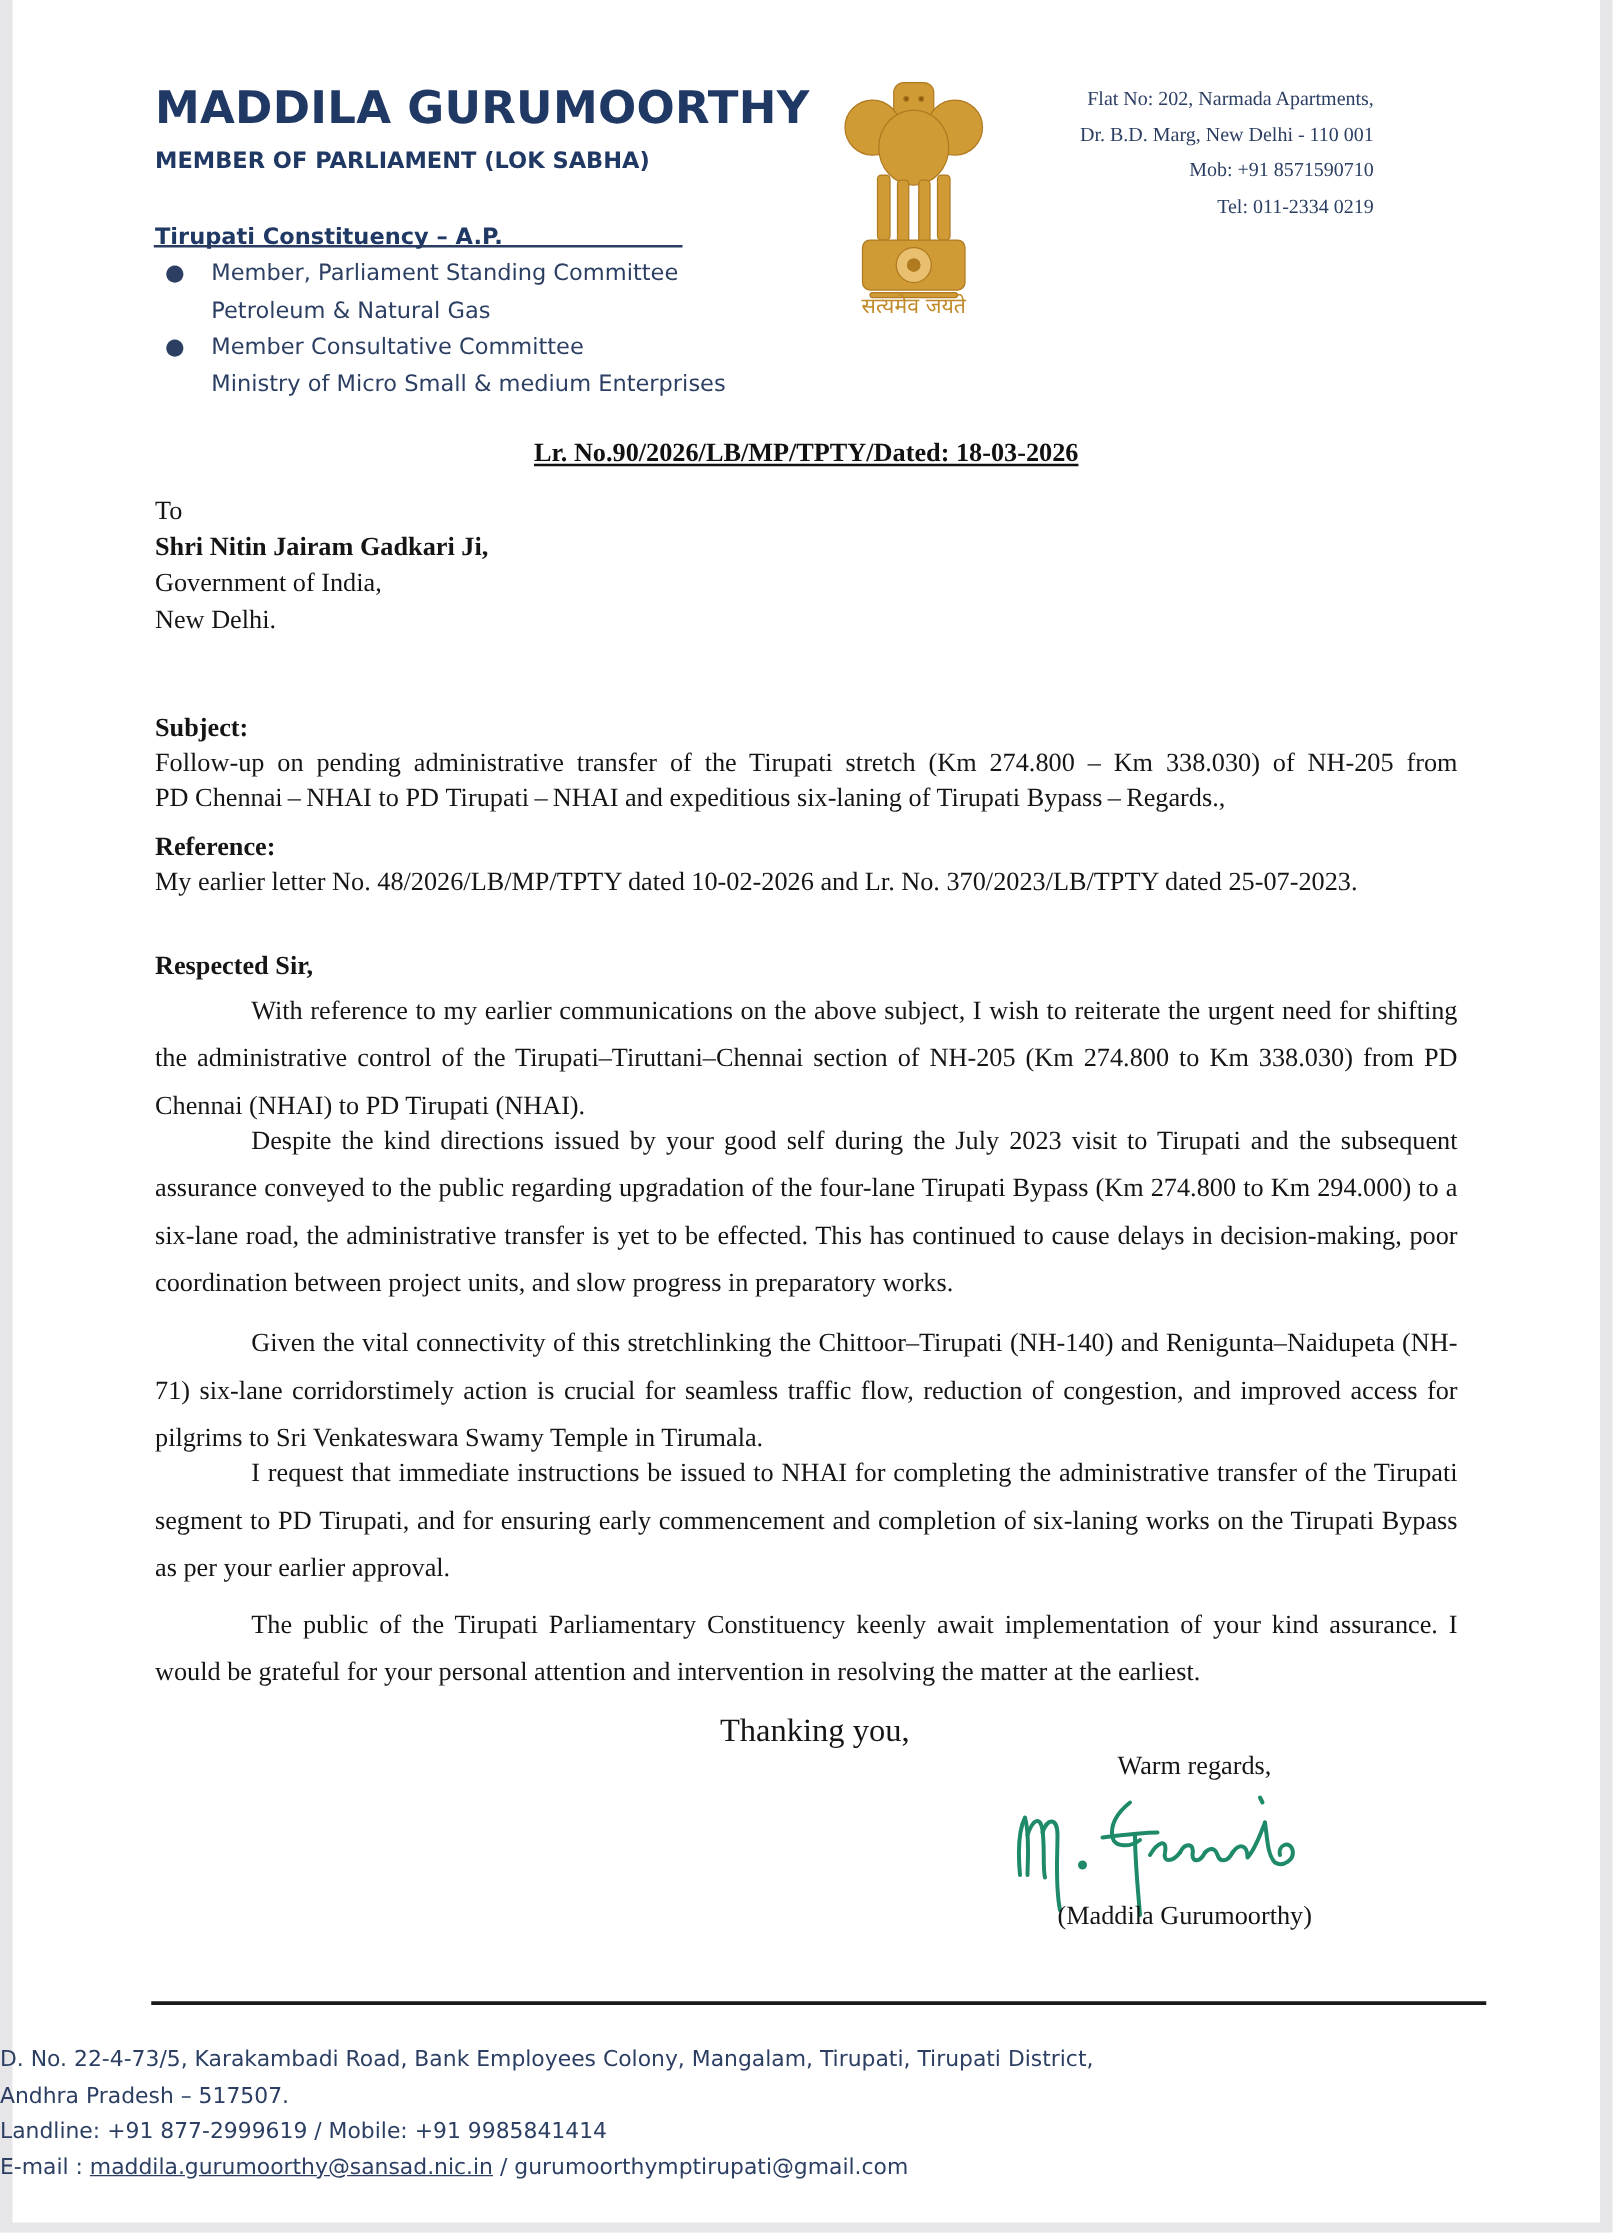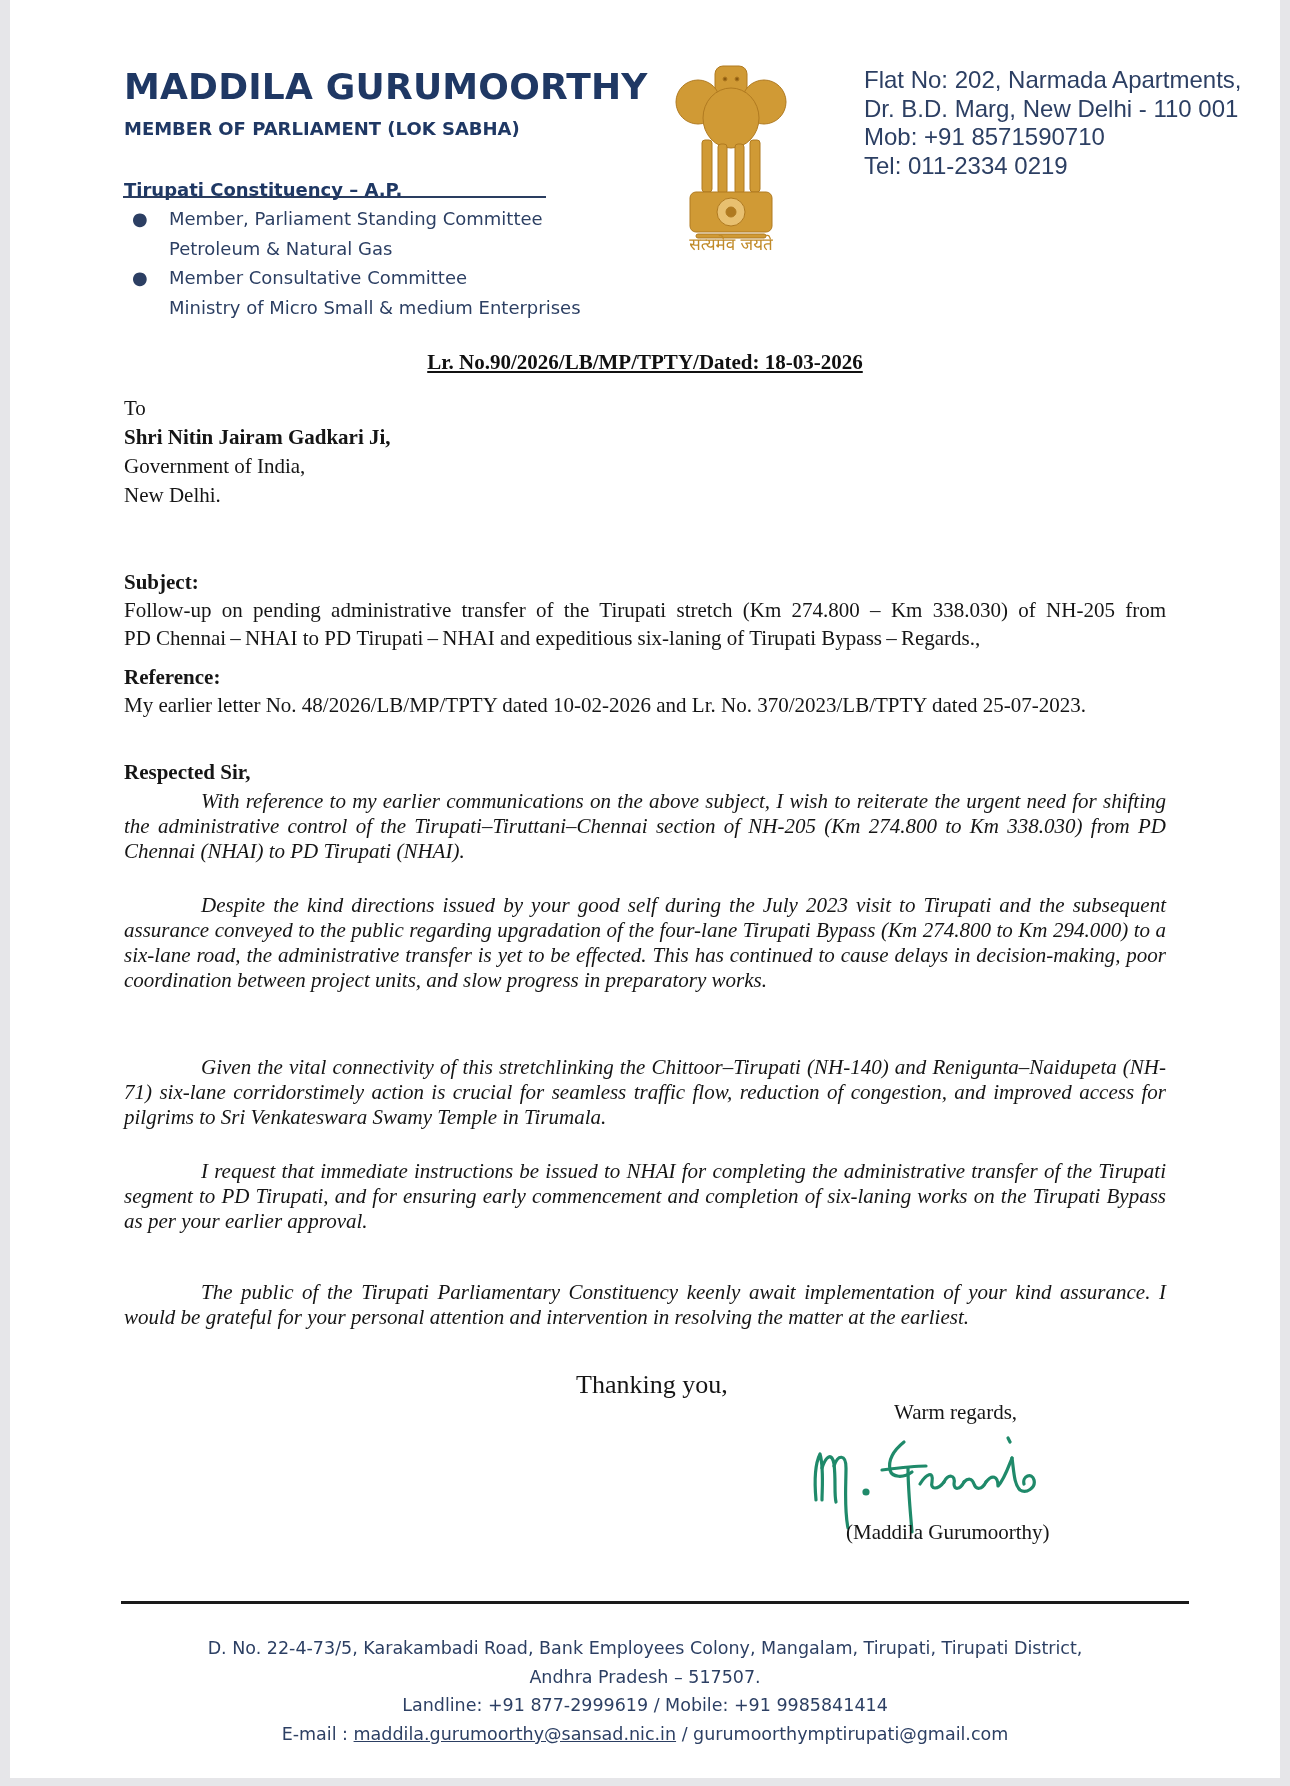--- a/index.html
+++ b/index.html
@@ -41,21 +41,21 @@
   }
   .emblem {
     position: absolute; left: 668px; top: 60px; width: 126px; height: 200px;
   }
   .motto {
     position: absolute; left: 668px; top: 232px; width: 126px; text-align: center;
     font-family: "DejaVu Sans", sans-serif; font-size: 17px; color: #c08a28;
   }
   .lh-addr {
     position: absolute; left: 864px; top: 66px;
-    font-family: Liberation Sans, sans-serif; font-size: 24px; line-height: 28.5px; color: #2c3f63;
+    font-family: Liberation Serif, serif; font-size: 16px; line-height: 28.5px; color: #2c3f63; text-align: right;
   }
 
   
   .refno {
     position: absolute; left: 0; top: 350px; width: 1290px; text-align: center;
     font-family: "Liberation Serif", serif; font-weight: bold; font-size: 21px;
     text-decoration: underline; color: #111;
   }
   .to-block {
     position: absolute; left: 124px; top: 394px; width: 900px;
@@ -71,22 +71,22 @@
   }
   .row .lbl { width: 131px; flex: none; font-weight: bold; }
   .row .val { flex: 1; text-align: justify; }
 
   .salutation {
     position: absolute; left: 124px; top: 760px;
     font-family: "Liberation Serif", serif; font-weight: bold; font-size: 21px; color: #151515;
   }
   .para {
     position: absolute; left: 124px; width: 1042px;
-    font-family: "Liberation Serif", serif; font-size: 21px; line-height: 25px;
-    text-align: justify; text-indent: 77px; color: #151515; margin: 0; font-style: italic;
+    font-family: "Liberation Serif", serif; font-size: 21px; line-height: 38px;
+    text-align: justify; text-indent: 77px; color: #151515; margin: 0;
   }
 
   .thanks {
     position: absolute; left: 576px; top: 1370px;
     font-family: "Liberation Serif", serif; font-size: 26px; color: #151515;
   }
   .regards {
     position: absolute; left: 894px; top: 1400px;
     font-family: "Liberation Serif", serif; font-size: 21px; color: #151515; text-align: center;
   }
@@ -96,21 +96,21 @@
   .signer {
     position: absolute; left: 846px; top: 1520px;
     font-family: "Liberation Serif", serif; font-size: 21px; color: #151515;
   }
 
   
   .foot-rule {
     position: absolute; left: 121px; top: 1601px; width: 1068px; height: 3px; background: #1a1a1a;
   }
   .footer {
-    position: absolute; left: 0; top: 1634px; width: 1290px; text-align: center;
+    position: absolute; left: 0; top: 1634px; width: 1290px; 
     font-family: "DejaVu Sans", sans-serif; font-size: 17.5px; line-height: 28.5px; color: #2c3f63;
   }
   .footer a { color: #2c3f63; text-decoration: underline; }
 </style>
 </head>
 <body>
 
 <div class="sheet"></div>
 
 <div class="lh-name">MADDILA GURUMOORTHY</div>

